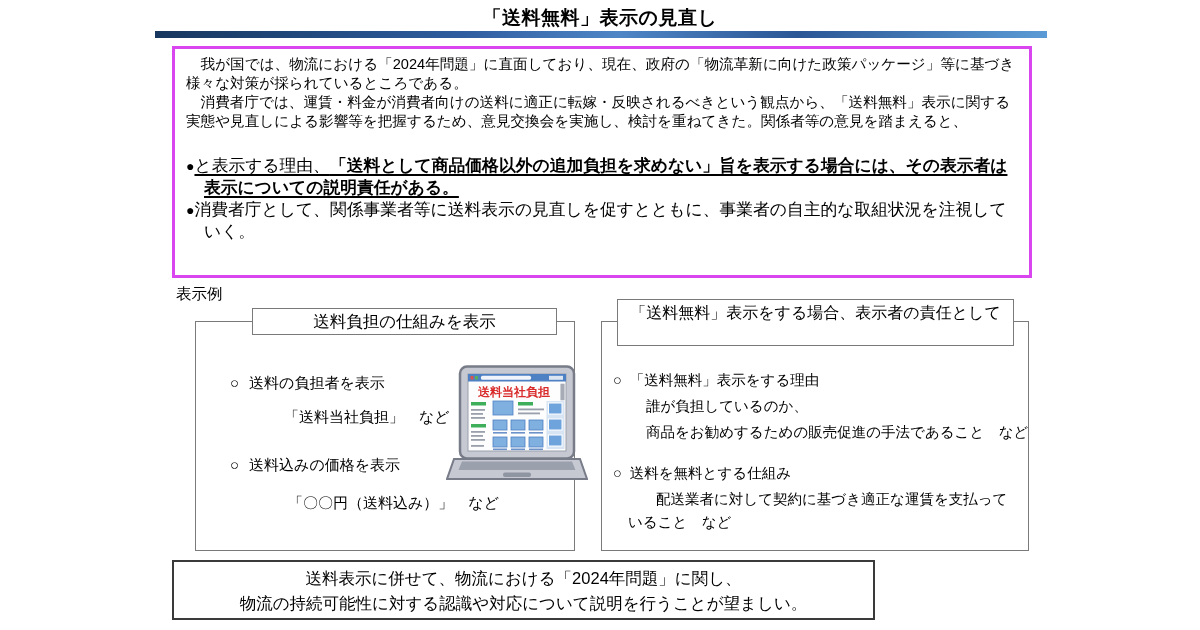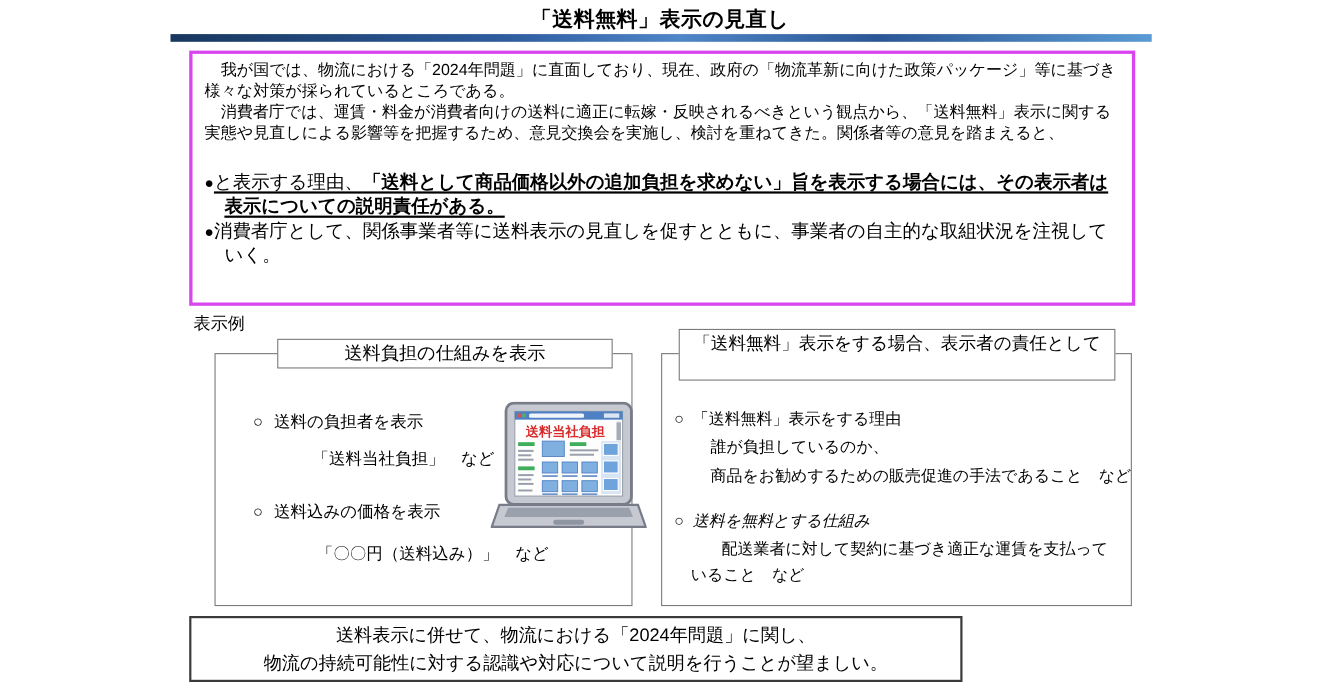--- a/index.html
+++ b/index.html
@@ -39,21 +39,21 @@
   .lp-item1{left:34px;top:52px;}
   .lp-ex1{left:88px;top:86px;}
   .lp-item2{left:34px;top:134px;}
   .lp-ex2{left:92px;top:172px;}
   .circle-marker{display:inline-block;margin-right:10px;}
 
   .rp-line{position:absolute;font-size:14.5px;white-space:nowrap;}
   .rp-t1{left:11px;top:49px;}
   .rp-d1a{left:44px;top:75px;}
   .rp-d1b{left:44px;top:101px;}
-  .rp-t2{left:11px;top:142px;font-style:italic;}
+  .rp-t2{left:11px;top:142px;}
   .rp-d2a{left:54px;top:168px;}
   .rp-d2b{left:26px;top:191px;text-align:right;}
   .rp-line .circle-marker{margin-right:8px;}
 
   .laptop{position:absolute;left:446px;top:365px;width:142px;height:122px;z-index:2;}
 
   .footer-box{position:absolute;left:172px;top:560px;width:703px;height:60px;
     border:2px solid #3a3a3a;box-sizing:border-box;text-align:center;
     font-size:16.5px;line-height:25px;padding-top:4px;}
 </style>

